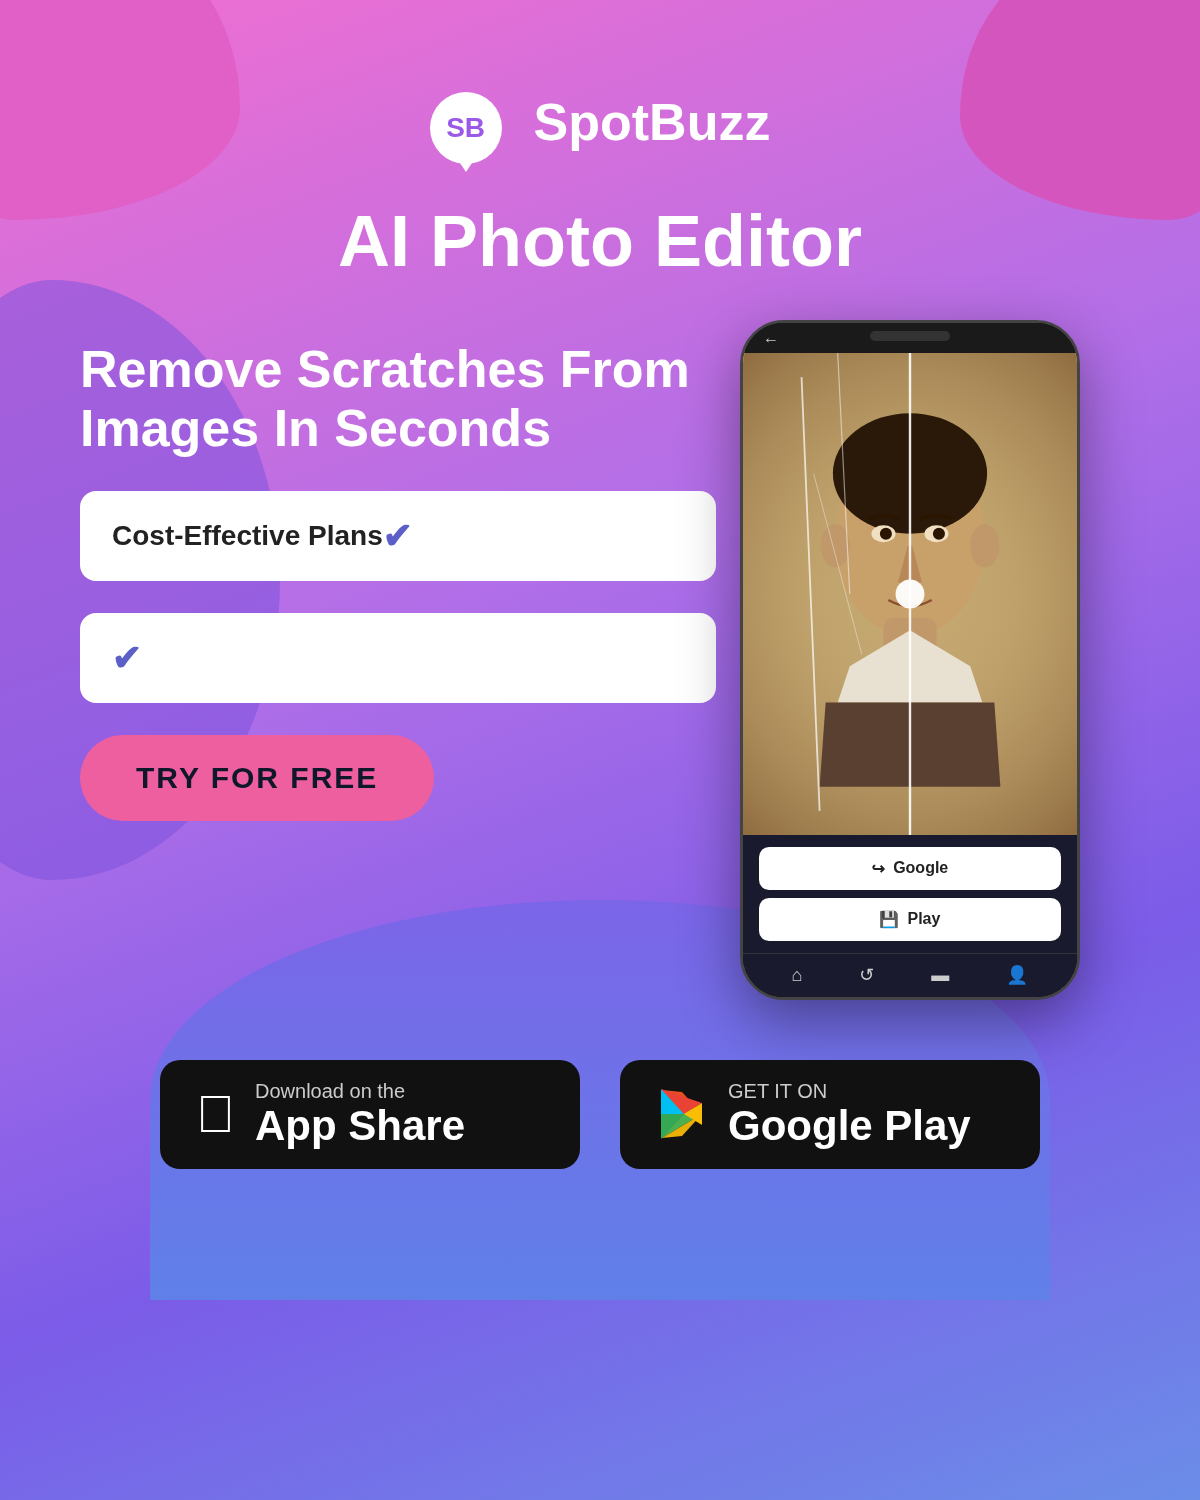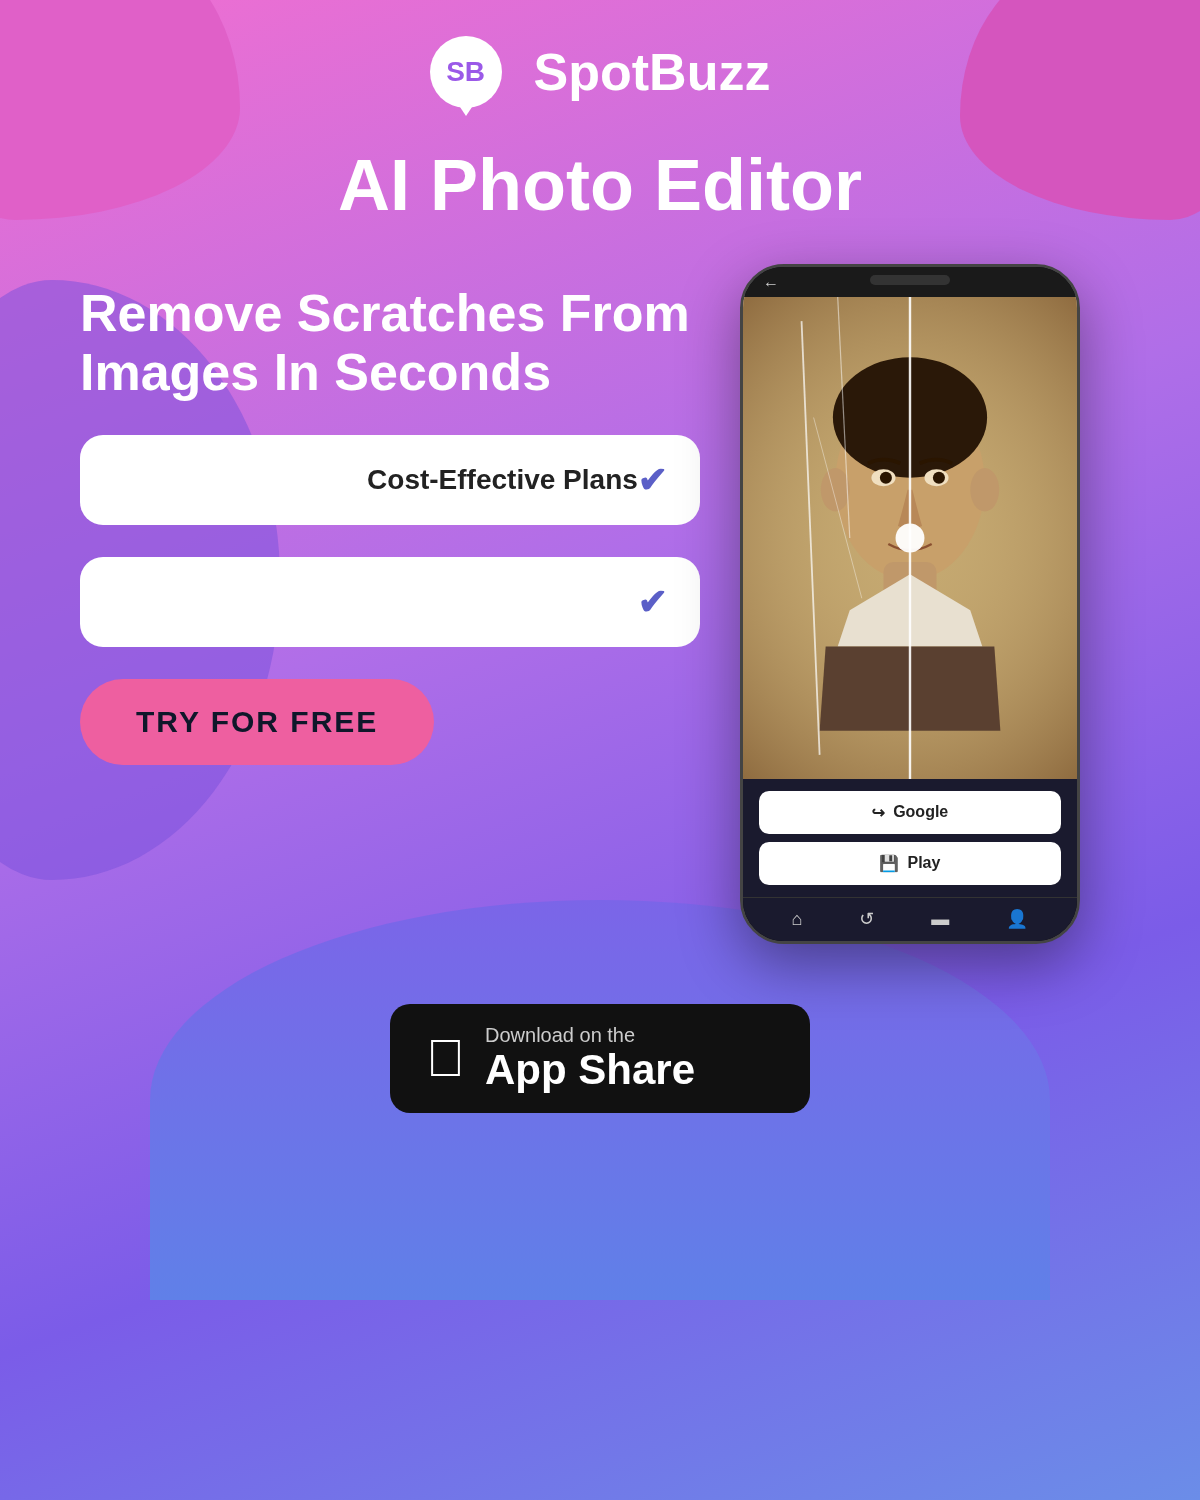--- a/index.html
+++ b/index.html
@@ -54,23 +54,22 @@
       bottom: 200px;
       left: 50%;
       transform: translateX(-50%);
       border-radius: 50% 50% 0 0;
     }
 
     
     .header {
       display: flex;
       justify-content: center;
-      align-items: center;
       gap: 32px;
-      padding-top: 36px;
+      padding-top: 92px;
       position: relative;
       z-index: 10;
     }
 
     .logo-badge {
       width: 72px;
       height: 72px;
       background: white;
       border-radius: 50%;
       display: flex;
@@ -115,45 +114,45 @@
       position: relative;
       z-index: 10;
     }
 
     
     .content-area {
       display: flex;
       padding: 60px 80px 0;
       position: relative;
       z-index: 10;
-      gap: 40px;
+      gap: 24px;
     }
 
     .left-panel {
       flex: 1;
       display: flex;
       flex-direction: column;
       gap: 32px;
     }
 
     .tagline {
       font-size: 52px;
       font-weight: 900;
       color: white;
       line-height: 1.15;
     }
 
     
     .feature-item {
       background: white;
-      border-radius: 23px;
+      border-radius: 16px;
       padding: 24px 32px;
       display: flex;
       align-items: center;
-      justify-content: flex-end;
+      justify-content: flex-start;
     }
 
     .feature-label {
       font-size: 28px;
       font-weight: 800;
       color: #222;
     }
 
     .checkmark {
       font-size: 36px;
@@ -454,14 +453,32 @@
 <div class="store-section">
 
   <a class="store-btn" href="#">
     <span class="store-icon"></span>
     <div class="store-text">
       <span class="store-sub">Download on the</span>
       <span class="store-main">App Share</span>
     </div>
   </a>
 
+  <a class="store-btn" href="#">
+
+    <svg class="play-svg" viewBox="0 0 52 52">
+      <polygon points="6,2 46,26 6,50" fill="#4caf50"></polygon>
+      <polygon points="6,2 26,26 6,50" fill="#2196f3" opacity="0.9"></polygon>
+      <polygon points="6,2 46,26 26,4" fill="#ff5722" opacity="0.9"></polygon>
+      <polygon points="6,50 46,26 26,48" fill="#ffc107" opacity="0.9"></polygon>
+
+      <polygon points="5,1 5,26 28,26" fill="#00c0f3"></polygon>
+      <polygon points="5,1 28,26 46,15" fill="#ea4335"></polygon>
+      <polygon points="5,26 28,26 5,51" fill="#34a853"></polygon>
+      <polygon points="28,26 46,15 46,37" fill="#fbbc05"></polygon>
+    </svg>
+    <div class="store-text">
+      <span class="store-sub">GET IT ON</span>
+      <span class="store-main">Google Play</span>
+    </div>
+  </a>
 
 </div>
 
 </body></html>

